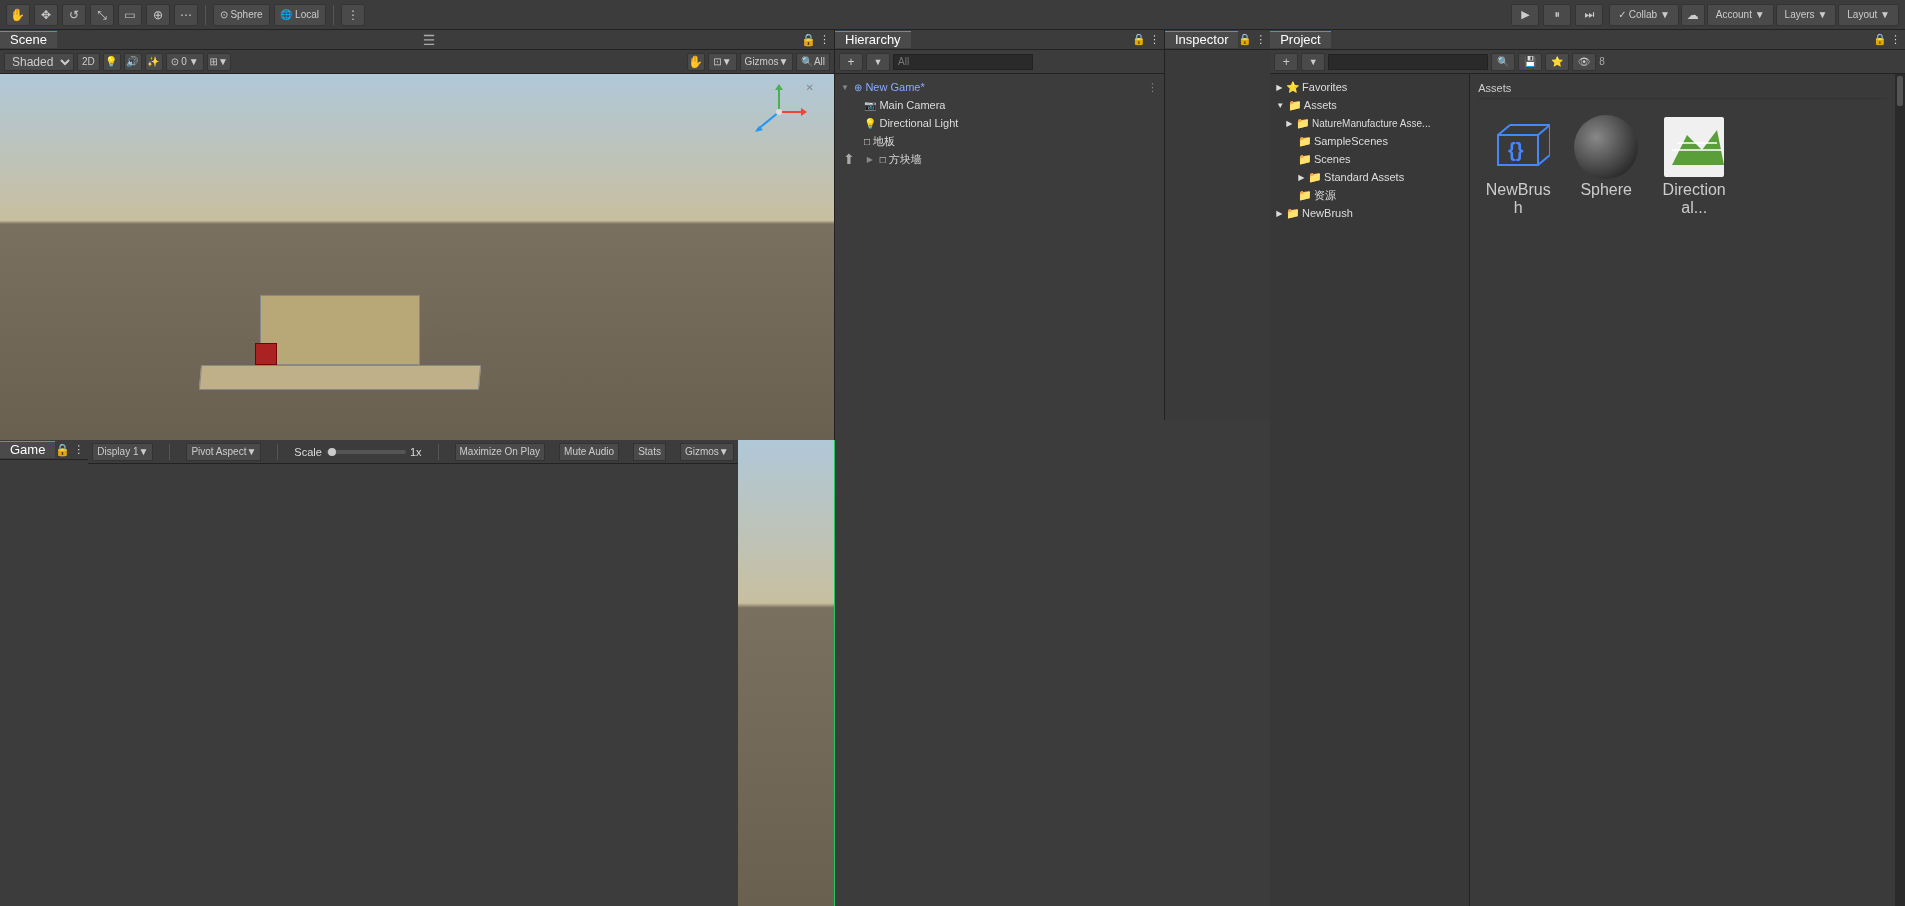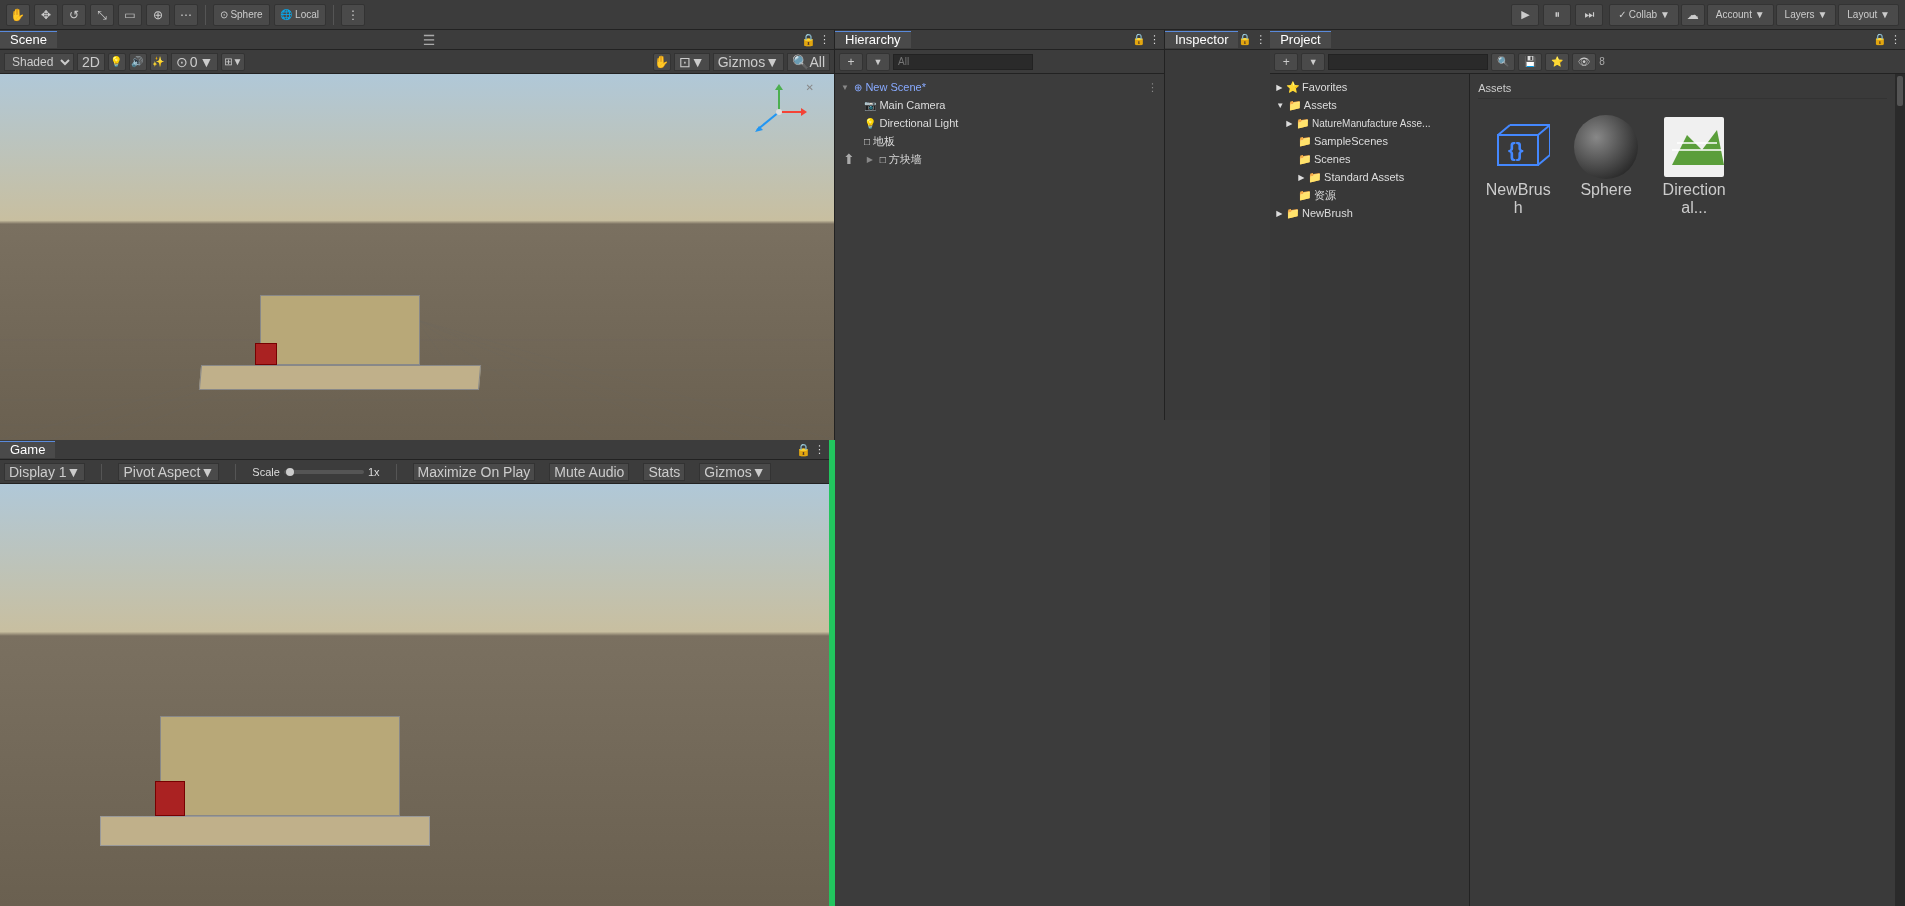--- a/index.html
+++ b/index.html
@@ -162,21 +162,21 @@
       font-size: 12px;
       padding: 0 3px;
       cursor: pointer;
     }
     .scene-toolbar-btn {
       background: #4a4a4a;
       border: 1px solid #333;
       color: #ccc;
       height: 18px;
       padding: 0 4px;
-      font-size: 14px;
+      font-size: 10px;
       cursor: pointer;
       display: flex;
       align-items: center;
     }
 
     .scene-viewport {
       flex: 1;
       background: linear-gradient(to bottom, #b0c8d8 0%, #c8bfa0 40%, #7a7060 41%, #6a6050 100%);
       position: relative;
       overflow: hidden;
@@ -195,23 +195,23 @@
       bottom: 0;
       left: 0;
       right: 0;
       height: 200px;
       opacity: 0.3;
     }
 
     
     .game-panel {
       display: flex;
-      flex-direction: column;
-      flex: 1;
-      border-right: 6px solid #22c55e;
+      flex-direction: row;
+      flex: 1;
+      border-right: 1px solid #22c55e;
     }
 
     .game-toolbar {
       background: #3c3c3c;
       height: 24px;
       display: flex;
       align-items: center;
       gap: 14px;
       padding: 0 4px;
       border-bottom: 1px solid #222;
@@ -659,21 +659,21 @@
           <div class="toolbar-icon-btn" style="height:18px;font-size:12px;">+</div>
           <div class="toolbar-icon-btn" style="height:18px;font-size:9px;">▼</div>
           <input class="hierarchy-search" type="text" placeholder="All" style="">
         </div>
 
         <div class="hierarchy-tree">
 
           <div class="tree-item">
             <span class="tree-expand">▼</span>
             <span style="font-size:10px;color:#88aaff;">⊕</span>
-            <span style="color:#88aaff;">New Scene*</span>
+            <span style="color:#88aaff;">New Game*</span>
             <span style="margin-left:auto;font-size:11px;color:#888;">⋮</span>
           </div>
 
           <div class="tree-item indent-1">
             <span class="tree-expand"></span>
             <span style="font-size:10px;">📷</span>
             <span>Main Camera</span>
           </div>
 
           <div class="tree-item indent-1">

